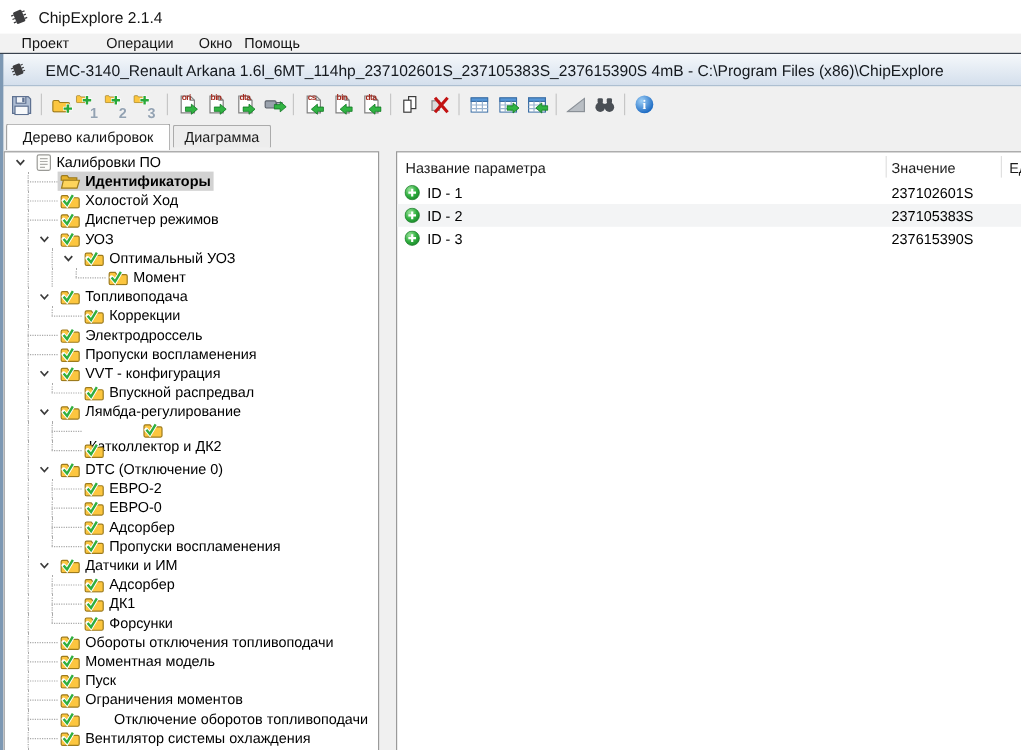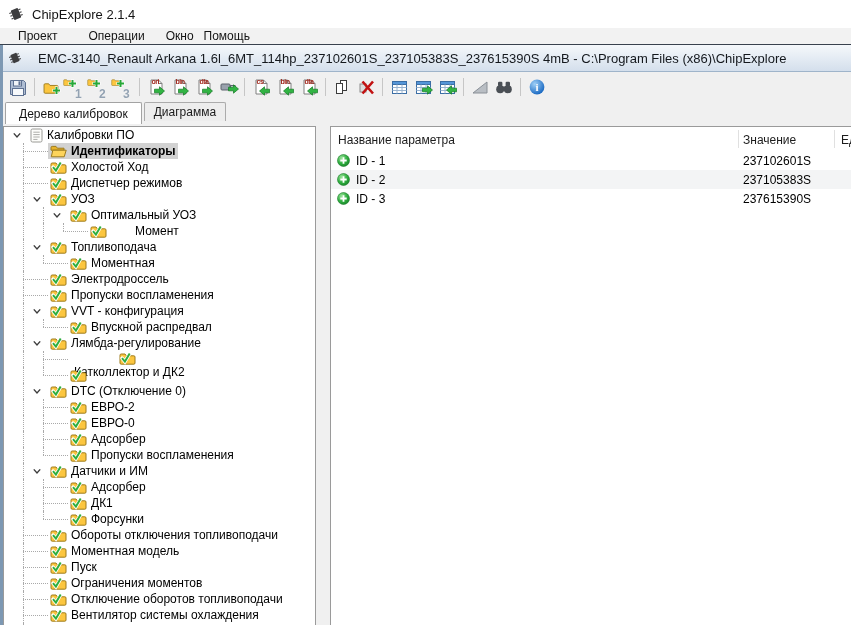--- a/index.html
+++ b/index.html
@@ -31,21 +31,21 @@
     justify-content:center;margin-right:2px;}
   .tb-sep{width:1px;height:18px;background:#c6c6c6;margin:0 5px 0 3px;}
   .ov{position:absolute;}
   .ov-br{right:-2px;bottom:-1px;}
   .doc-label{position:absolute;top:-1px;left:2px;font-size:7px;font-weight:bold;
     color:#a32b20;letter-spacing:-0.5px;}
   .slot-num{position:absolute;left:0px;top:0px;font-size:12px;font-weight:bold;
     color:#93a2b2;text-shadow:0 0 1px #ffffff;}
   .slot-folder{position:absolute;right:2px;bottom:1px;}
   
-  .tabbar{height:23px;background:#f0f0f0;display:flex;align-items:flex-start;padding-left:2px;}
+  .tabbar{height:23px;background:#f0f0f0;display:flex;align-items:center;padding-left:2px;}
   .tab{font-size:12px;color:#141414;display:flex;align-items:center;box-sizing:border-box;}
   .tab.active{height:22px;background:#ffffff;border:1px solid #a3a3a3;border-bottom:none;
     border-radius:2px 2px 0 0;padding:0 13px;}
   .tab.inactive{height:19px;background:#ededed;border:1px solid #ababab;border-bottom:none;
     border-radius:2px 2px 0 0;padding:0 9px;margin-left:2px;color:#1a1a1a;}
   
   .content{position:relative;height:501px;background:#f0f0f0;}
   .tree-panel{position:absolute;left:0;top:1px;width:313px;height:500px;background:#ffffff;
     border:1px solid #9a9a9a;box-sizing:border-box;overflow:hidden;}
   .right-panel{position:absolute;left:327px;top:1px;width:524px;height:500px;background:#ffffff;
@@ -478,21 +478,21 @@
               </svg>
             </span>
             <span class="lbl">Оптимальный УОЗ</span>
           </span>
         </div>
         <div class="tree-row">
           <span class="guide" style="left: 19px;"></span>
           <span class="guide" style="left: 39px;"></span>
           <span class="guide elbow" style="left: 59px;"></span>
           <span class="stub" style="left: 59px;"></span>
-          <span class="node" style="left: 84px; gap: 24px;">
+          <span class="node" style="left: 84px;">
             <span>
               <svg width="17" height="14" viewBox="0 0 17 14">
                 <path d="M1 4.2Q1 3 2.2 3H6l1.4 1.8h7.4Q16 4.8 16 6v6q0 1.2-1.2 1.2H2.2Q1 13.2 1 12Z" fill="#fcc63f" stroke="#9d7b1d"></path>
                 <path d="M3 7.2l2.9 3.4 4.8-8" fill="none" stroke="#fff" stroke-width="3.6" stroke-linecap="round"></path>
                 <path d="M3 7.2l2.9 3.4 4.8-8" fill="none" stroke="#2fae3f" stroke-width="2"></path>
               </svg>
             </span>
             <span class="lbl">Момент</span>
           </span>
         </div>
@@ -519,21 +519,21 @@
           <span class="guide elbow" style="left: 39px;"></span>
           <span class="stub" style="left: 39px;"></span>
           <span class="node" style="left: 64px;">
             <span>
               <svg width="17" height="14" viewBox="0 0 17 14">
                 <path d="M1 4.2Q1 3 2.2 3H6l1.4 1.8h7.4Q16 4.8 16 6v6q0 1.2-1.2 1.2H2.2Q1 13.2 1 12Z" fill="#fcc63f" stroke="#9d7b1d"></path>
                 <path d="M3 7.2l2.9 3.4 4.8-8" fill="none" stroke="#fff" stroke-width="3.6" stroke-linecap="round"></path>
                 <path d="M3 7.2l2.9 3.4 4.8-8" fill="none" stroke="#2fae3f" stroke-width="2"></path>
               </svg>
             </span>
-            <span class="lbl">Моментная</span>
+            <span class="lbl">Коррекции</span>
           </span>
         </div>
         <div class="tree-row">
           <span class="guide" style="left: 19px;"></span>
           <span class="stub" style="left: 19px;"></span>
           <span class="node" style="left: 44px;">
             <span>
               <svg width="17" height="14" viewBox="0 0 17 14">
                 <path d="M1 4.2Q1 3 2.2 3H6l1.4 1.8h7.4Q16 4.8 16 6v6q0 1.2-1.2 1.2H2.2Q1 13.2 1 12Z" fill="#fcc63f" stroke="#9d7b1d"></path>
                 <path d="M3 7.2l2.9 3.4 4.8-8" fill="none" stroke="#fff" stroke-width="3.6" stroke-linecap="round"></path>
@@ -830,21 +830,21 @@
                 <path d="M3 7.2l2.9 3.4 4.8-8" fill="none" stroke="#fff" stroke-width="3.6" stroke-linecap="round"></path>
                 <path d="M3 7.2l2.9 3.4 4.8-8" fill="none" stroke="#2fae3f" stroke-width="2"></path>
               </svg>
             </span>
             <span class="lbl">Ограничения моментов</span>
           </span>
         </div>
         <div class="tree-row">
           <span class="guide" style="left: 19px;"></span>
           <span class="stub" style="left: 19px;"></span>
-          <span class="node" style="left: 44px;">
+          <span class="node" style="left: 44px; gap: 24px;">
             <span>
               <svg width="17" height="14" viewBox="0 0 17 14">
                 <path d="M1 4.2Q1 3 2.2 3H6l1.4 1.8h7.4Q16 4.8 16 6v6q0 1.2-1.2 1.2H2.2Q1 13.2 1 12Z" fill="#fcc63f" stroke="#9d7b1d"></path>
                 <path d="M3 7.2l2.9 3.4 4.8-8" fill="none" stroke="#fff" stroke-width="3.6" stroke-linecap="round"></path>
                 <path d="M3 7.2l2.9 3.4 4.8-8" fill="none" stroke="#2fae3f" stroke-width="2"></path>
               </svg>
             </span>
             <span class="lbl">Отключение оборотов топливоподачи</span>
           </span>
         </div>

